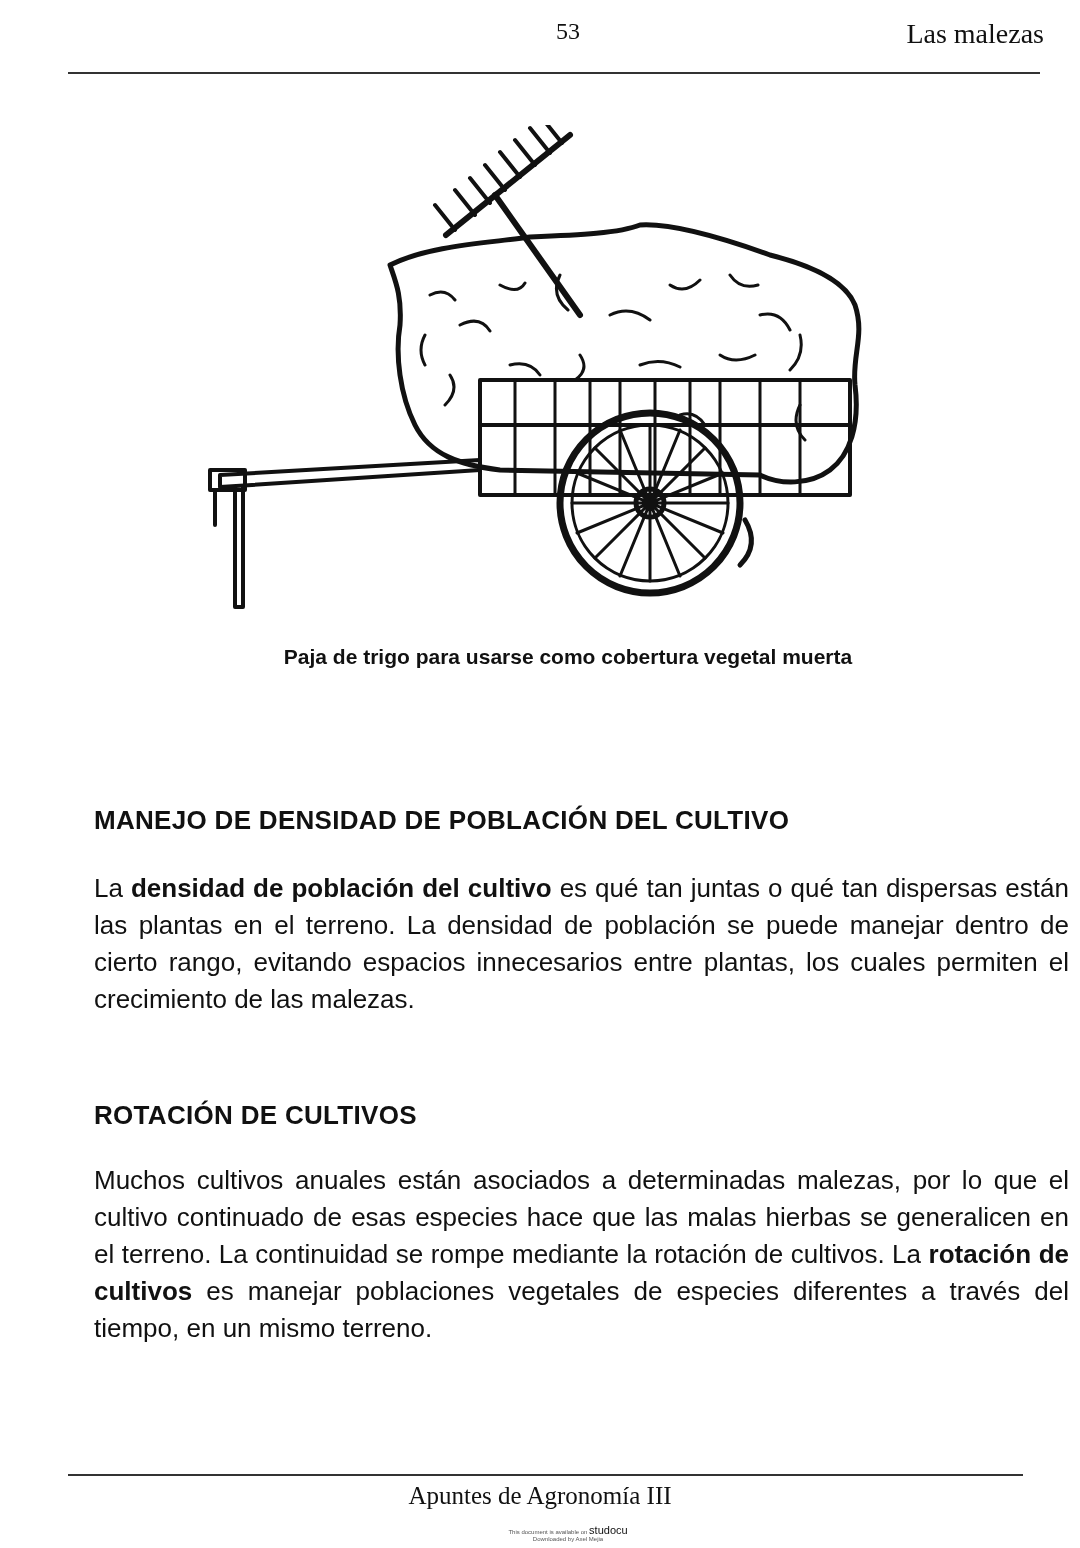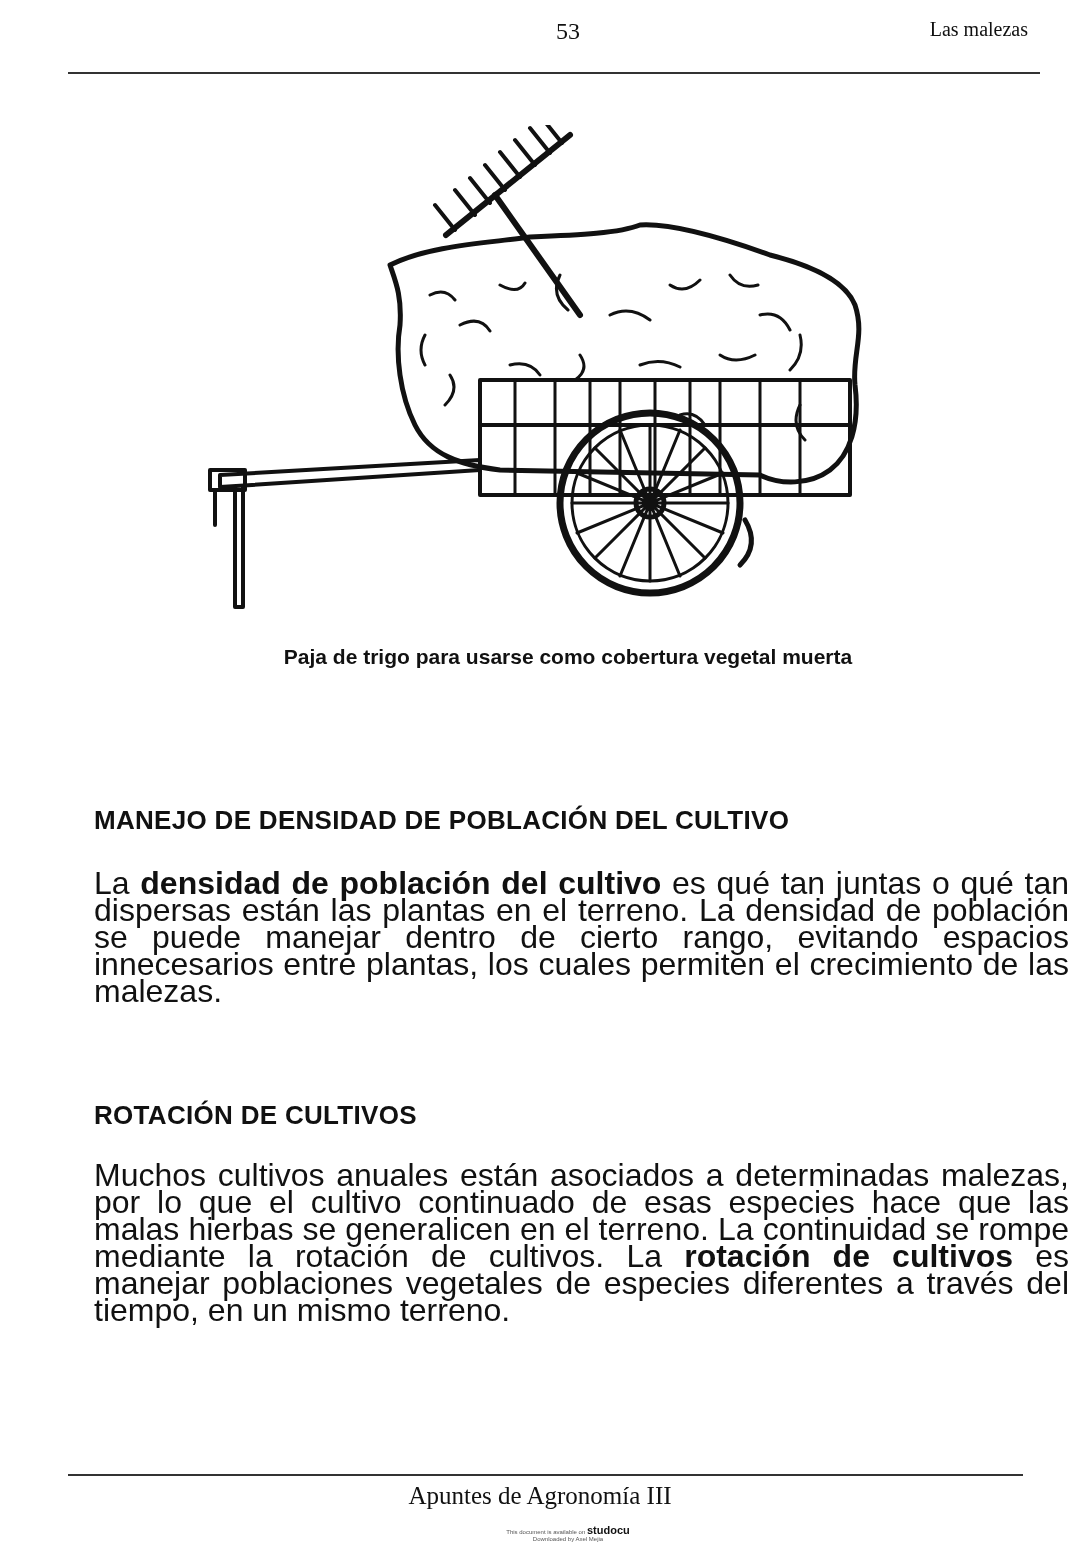--- a/index.html
+++ b/index.html
@@ -2,28 +2,28 @@
 <html><head>
 <meta charset="utf-8">
 <style>
   html, body { margin: 0; padding: 0; background: #ffffff; }
   body { width: 1080px; height: 1548px; position: relative; overflow: hidden; color: #111; }
   .abs { position: absolute; }
   .serif { font-family: "Liberation Serif", "DejaVu Serif", serif; }
   .sans { font-family: "Liberation Sans", "DejaVu Sans", sans-serif; padding-left: 28px; }
   .hr { position: absolute; height: 2px; background: #333; }
   .page-num { left: 520px; top: 18px; width: 60px; text-align: right; font-size: 24px; }
-  .running-title { right: 52px; top: 18px; font-size: 20px; }
+  .running-title { right: 36px; top: 18px; font-size: 28px; }
   .caption { left: 0; width: 1080px; top: 645px; text-align: center; font-size: 21px; font-weight: bold; }
   .heading { left: 66px; font-size: 26px; font-weight: bold; letter-spacing: 0.3px; text-align: center; }
-  .para { left: 66px; width: 975px; font-size: 32px; line-height: 27px; text-align: justify; }
+  .para { left: 66px; width: 975px; font-size: 26px; line-height: 37px; text-align: justify; }
   .para b { font-weight: bold; }
   .footer-title { left: 0; width: 1080px; top: 1482px; text-align: center; font-size: 25px; }
   .studocu { left: 0; width: 1080px; top: 1524px; text-align: center; font-size: 6px; color: #555; }
-  .studocu .brand { font-size: 11px; font-weight: bold; color: #111; }
+  .studocu .brand { font-size: 11px; font-weight: normal; color: #111; }
 </style>
 </head>
 <body>
 
 <div class="abs serif page-num">53</div>
 <div class="abs serif running-title">Las malezas</div>
 <div class="hr" style="left:68px; top:72px; width:972px;"></div>
 
 <div class="abs" style="left:200px; top:125px; width:680px; height:490px;">
   <svg width="680" height="490" viewBox="0 0 680 490" fill="none" stroke="#111" stroke-linecap="round" stroke-linejoin="round">

